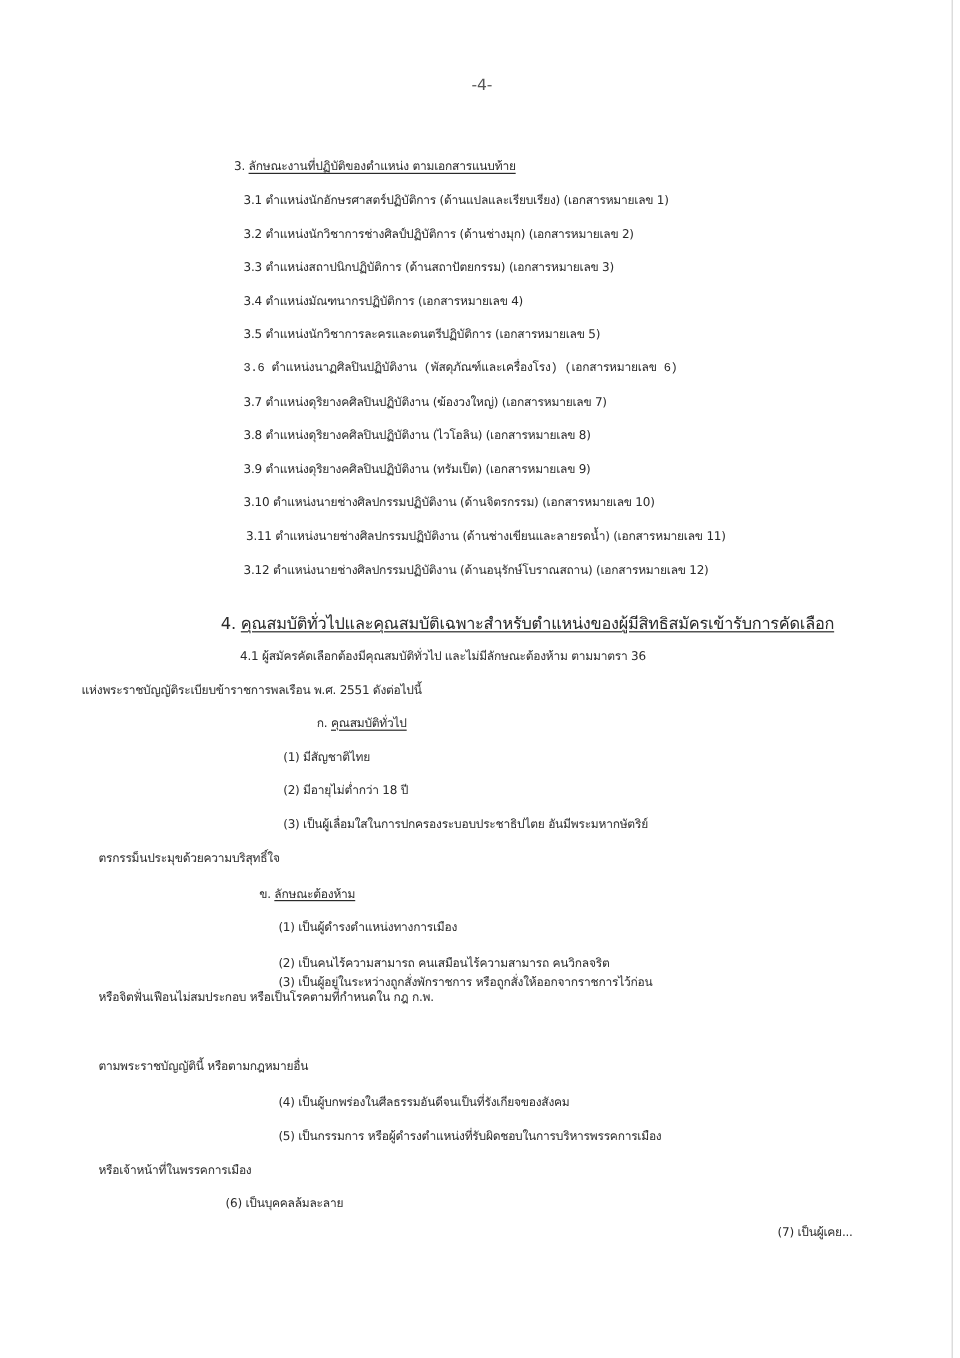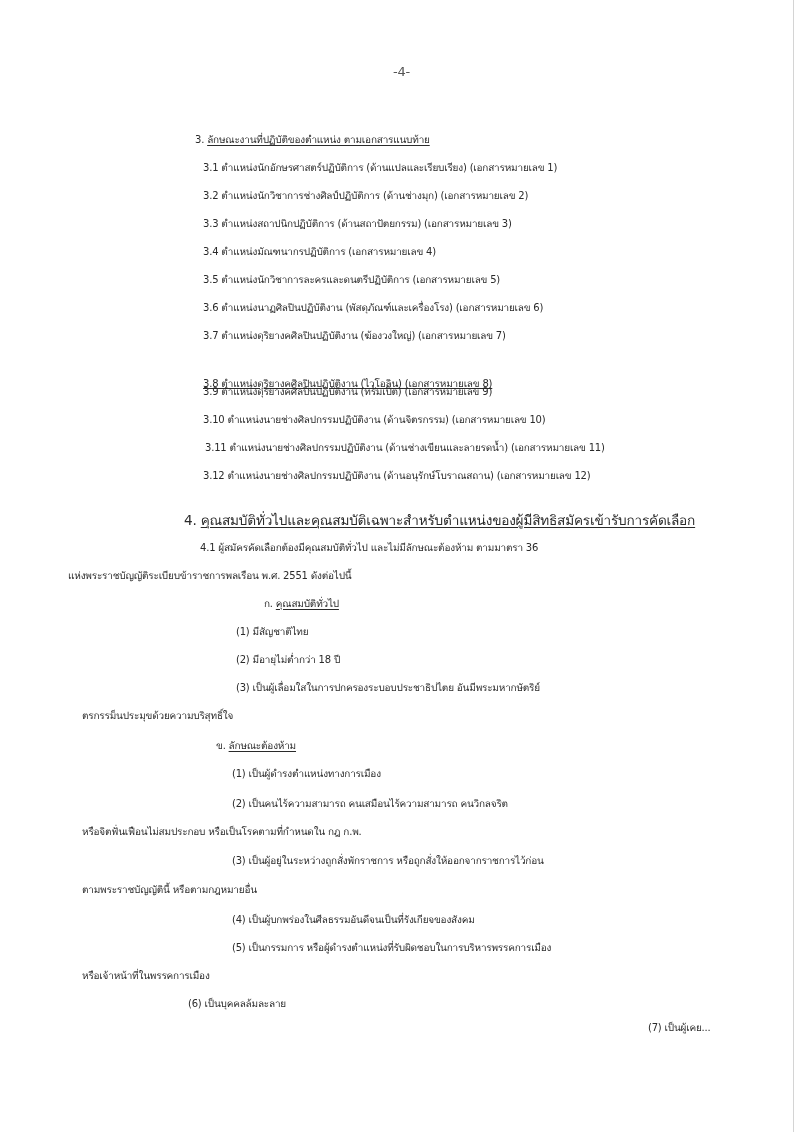--- a/index.html
+++ b/index.html
@@ -27,23 +27,23 @@
 
   <div class="ln" style="left:195px; top:130px;">
     <span>3.</span>
     <span class="u">ลักษณะงานที่ปฏิบัติของตำแหน่ง  ตามเอกสารแนบท้าย</span>
   </div>
   <div class="ln" style="left:203px; top:158px;">3.1 ตำแหน่งนักอักษรศาสตร์ปฏิบัติการ (ด้านแปลและเรียบเรียง) (เอกสารหมายเลข 1)</div>
   <div class="ln" style="left:203px; top:186px;">3.2 ตำแหน่งนักวิชาการช่างศิลป์ปฏิบัติการ (ด้านช่างมุก) (เอกสารหมายเลข 2)</div>
   <div class="ln" style="left:203px; top:214px;">3.3 ตำแหน่งสถาปนิกปฏิบัติการ (ด้านสถาปัตยกรรม) (เอกสารหมายเลข 3)</div>
   <div class="ln" style="left:203px; top:242px;">3.4 ตำแหน่งมัณฑนากรปฏิบัติการ (เอกสารหมายเลข 4)</div>
   <div class="ln" style="left:203px; top:270px;">3.5 ตำแหน่งนักวิชาการละครและดนตรีปฏิบัติการ (เอกสารหมายเลข 5)</div>
-  <div class="ln" style="left:203px; top:298px;">3.6 ตำแหน่งนาฏศิลปินปฏิบัติงาน (พัสดุภัณฑ์และเครื่องโรง) (เอกสารหมายเลข 6)</div>
+  <div class="ln" style="left:203px; top:298px;font-family:Liberation Mono, monospace;">3.6 ตำแหน่งนาฏศิลปินปฏิบัติงาน (พัสดุภัณฑ์และเครื่องโรง) (เอกสารหมายเลข 6)</div>
   <div class="ln" style="left:203px; top:326px;">3.7 ตำแหน่งดุริยางคศิลปินปฏิบัติงาน (ฆ้องวงใหญ่) (เอกสารหมายเลข 7)</div>
-  <div class="ln" style="left:203px; top:374px;text-decoration:underline;">3.8 ตำแหน่งดุริยางคศิลปินปฏิบัติงาน (ไวโอลิน) (เอกสารหมายเลข 8)</div>
+  <div class="ln" style="left:203px; top:354px;">3.8 ตำแหน่งดุริยางคศิลปินปฏิบัติงาน (ไวโอลิน) (เอกสารหมายเลข 8)</div>
   <div class="ln" style="left:203px; top:382px;">3.9 ตำแหน่งดุริยางคศิลปินปฏิบัติงาน (ทรัมเป็ต) (เอกสารหมายเลข 9)</div>
   <div class="ln" style="left:203px; top:410px;">3.10 ตำแหน่งนายช่างศิลปกรรมปฏิบัติงาน (ด้านจิตรกรรม) (เอกสารหมายเลข 10)</div>
   <div class="ln" style="left:205px; top:438px;">3.11 ตำแหน่งนายช่างศิลปกรรมปฏิบัติงาน (ด้านช่างเขียนและลายรดน้ำ) (เอกสารหมายเลข 11)</div>
   <div class="ln" style="left:203px; top:466px;">3.12 ตำแหน่งนายช่างศิลปกรรมปฏิบัติงาน (ด้านอนุรักษ์โบราณสถาน) (เอกสารหมายเลข 12)</div>
 
   <div class="ln" style="left:184px; top:510px; font-size:13.6px;">
     <span>4.</span>
     <span class="u">คุณสมบัติทั่วไปและคุณสมบัติเฉพาะสำหรับตำแหน่งของผู้มีสิทธิสมัครเข้ารับการคัดเลือก</span>
   </div>
   <div class="ln" style="left:200px; top:538px;">4.1 ผู้สมัครคัดเลือกต้องมีคุณสมบัติทั่วไป  และไม่มีลักษณะต้องห้าม ตามมาตรา  36</div>
@@ -58,21 +58,21 @@
   <div class="ln" style="left:236px; top:678px;">(3) เป็นผู้เลื่อมใสในการปกครองระบอบประชาธิปไตย อันมีพระมหากษัตริย์</div>
   <div class="ln" style="left:82px; top:706px;">ตรกรรม็นประมุขด้วยความบริสุทธิ์ใจ</div>
 
   <div class="ln" style="left:216px; top:736px;">
     <span>ข.</span>
     <span class="u">ลักษณะต้องห้าม</span>
   </div>
   <div class="ln" style="left:232px; top:764px;">(1) เป็นผู้ดำรงตำแหน่งทางการเมือง</div>
   <div class="ln" style="left:232px; top:794px;">(2) เป็นคนไร้ความสามารถ คนเสมือนไร้ความสามารถ คนวิกลจริต</div>
   <div class="ln" style="left:82px; top:822px;">หรือจิตฟั่นเฟือนไม่สมประกอบ  หรือเป็นโรคตามที่กำหนดใน กฎ ก.พ.</div>
-  <div class="ln" style="left:232px; top:851px;">(3) เป็นผู้อยู่ในระหว่างถูกสั่งพักราชการ  หรือถูกสั่งให้ออกจากราชการไว้ก่อน</div>
+  <div class="ln" style="left:232px; top:810px;">(3) เป็นผู้อยู่ในระหว่างถูกสั่งพักราชการ  หรือถูกสั่งให้ออกจากราชการไว้ก่อน</div>
   <div class="ln" style="left:82px; top:880px;">ตามพระราชบัญญัตินี้ หรือตามกฎหมายอื่น</div>
   <div class="ln" style="left:232px; top:910px;">(4) เป็นผู้บกพร่องในศีลธรรมอันดีจนเป็นที่รังเกียจของสังคม</div>
   <div class="ln" style="left:232px; top:938px;">(5) เป็นกรรมการ หรือผู้ดำรงตำแหน่งที่รับผิดชอบในการบริหารพรรคการเมือง</div>
   <div class="ln" style="left:82px; top:966px;">หรือเจ้าหน้าที่ในพรรคการเมือง</div>
   <div class="ln" style="left:188px; top:994px;">(6) เป็นบุคคลล้มละลาย</div>
 
   <div class="ln" style="left:648px; top:1018px;">(7) เป็นผู้เคย...</div>
 </div>
 
 </body></html>

